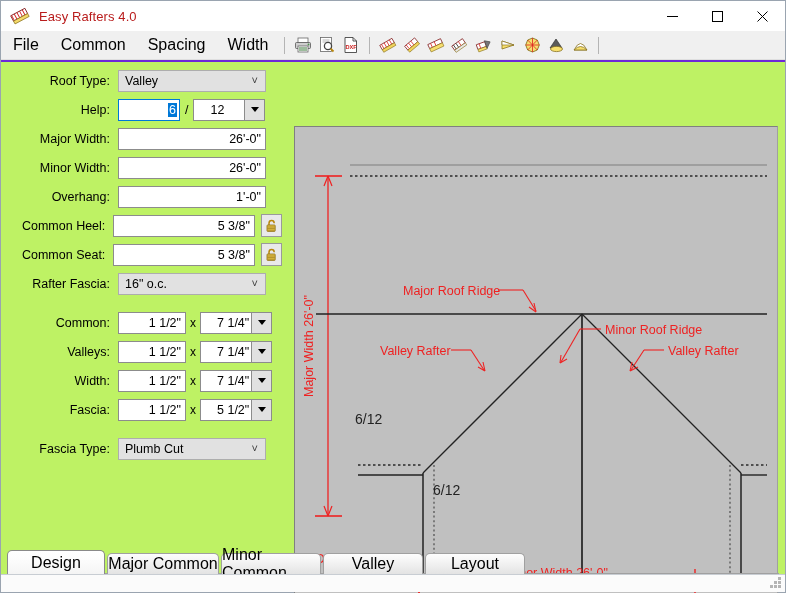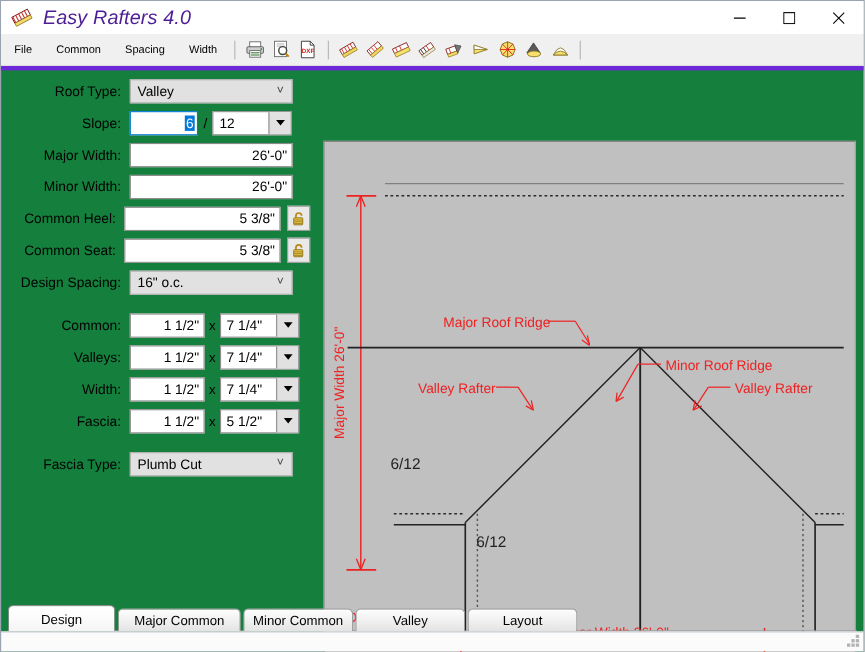--- a/index.html
+++ b/index.html
@@ -15,37 +15,37 @@
     border:1px solid #9aa4b0;
     box-sizing:border-box;
     display:flex;flex-direction:column;
   }
   
   .titlebar{
     height:30px;flex:0 0 30px;background:#ffffff;
     display:flex;align-items:center;position:relative;
   }
   .title-icon{width:22px;height:18px;margin-left:9px;margin-right:7px;position:relative;flex:0 0 auto;}
-  .title-text{font-size:18px;color:#4c1d95;letter-spacing:0.1px;font-style:italic;}
+  .title-text{font-size:13px;color:#b91c1c;letter-spacing:0.1px;}
   .win-buttons{position:absolute;right:0;top:0;height:30px;display:flex;}
   .win-btn{width:45px;height:30px;display:flex;align-items:center;justify-content:center;}
   .win-btn svg{display:block;}
   
   .menubar{
     height:28px;flex:0 0 28px;background:#f0f0f0;
     border-bottom:1px solid #dfdfdf;
     display:flex;align-items:center;
   }
-  .menu-item{font-size:10px;color:#000;padding:3px 10px;margin-left:2px;cursor:default;}
+  .menu-item{font-size:16px;color:#000;padding:3px 10px;margin-left:2px;cursor:default;}
   .tb-sep{width:1px;height:17px;background:#b4b4b4;margin:0 6px;}
   .tool-btn{width:22px;height:22px;display:flex;align-items:center;justify-content:center;margin:0 1px;position:relative;}
   
   .client{
-    flex:1 1 auto;position:relative;background:#15803d;
-    border-top:4px solid #6d28d9;
+    flex:1 1 auto;position:relative;background:#bef264;
+    border-top:2px solid #6d28d9;
   }
   
   .form{
     position:absolute;left:8px;top:4px;width:273px;
   }
   .row{display:flex;align-items:center;height:29px;}
   .lbl{
     width:101px;text-align:right;padding-right:8px;
     font-size:12.5px;color:#000;
   }
@@ -62,21 +62,21 @@
     border:1px solid #adadad;
     display:flex;align-items:center;justify-content:space-between;
     font-size:12.5px;color:#000;padding-left:6px;
   }
   .combo.flat{width:148px;background:#e1e1e1;}
   .chev{margin-right:7px;color:#3c3c3c;font-size:11px;line-height:1;}
   .combo-box{
     box-sizing:border-box;height:22px;background:#fff;border:1px solid #8c8c8c;
     display:flex;align-items:center;font-size:12.5px;color:#000;
   }
-  .combo-box .val{flex:1 1 auto;padding-left:5px;text-align:left;}
+  .combo-box .val{flex:1 1 auto;padding-left:16px;text-align:left;}
   .combo-box .arrowbtn{
     width:19px;height:20px;background:#e1e1e1;border-left:1px solid #8c8c8c;
     display:flex;align-items:center;justify-content:center;
   }
   .tri-down{width:0;height:0;border-left:4px solid transparent;border-right:4px solid transparent;border-top:5px solid #000;}
   .slash{font-size:12.5px;color:#000;padding:0 5px;}
   .xsep{font-size:12px;color:#000;padding:0 4px;}
   .lockbtn{
     width:20px;height:21px;margin-left:6px;background:#e9e9e9;
     border:1px solid #9a9a9a;display:flex;align-items:center;justify-content:center;
@@ -96,21 +96,21 @@
   .tabbar{
     position:absolute;left:0;bottom:18px;width:100%;height:24px;
   }
   .tabs{position:absolute;left:6px;bottom:0;display:flex;align-items:flex-end;}
   .tab{
     height:21px;box-sizing:border-box;
     background:linear-gradient(to bottom,#fdfdfd 0%,#f2f2f2 45%,#e3e3e3 100%);
     border:1px solid #a0a0a0;border-bottom:none;
     border-radius:5px 5px 0 0;
     display:flex;align-items:center;justify-content:center;
-    font-size:12px;color:#000;margin-right:2px;
+    font-size:16px;color:#000;margin-right:2px;
   }
   .tab.active{
     height:24px;
     background:linear-gradient(to bottom,#ffffff 0%,#fbfbfb 50%,#f4f4f4 100%);
     border-color:#8a8a8a;
     font-weight:normal;
   }
   .tabstrip-line{
     position:absolute;left:6px;right:6px;bottom:18px;height:1px;background:#a0a0a0;
   }
@@ -291,41 +291,45 @@
 
       <div class="row">
         <div class="lbl">Roof Type:</div>
         <div class="combo flat">
           <span>Valley</span>
           <span class="chev">˅</span>
         </div>
       </div>
 
       <div class="row">
-        <div class="lbl">Slope:</div>
+        <div class="lbl">Help:</div>
         <div class="tfield slope"><span class="sel-text">6</span></div>
         <div class="slash">/</div>
         <div class="combo-box" style="width:72px;">
           <span class="val">12</span>
           <span class="arrowbtn">
               <i class="tri-down"></i>
             </span>
         </div>
       </div>
 
       <div class="row">
         <div class="lbl">Major Width:</div>
         <div class="tfield wide">26'-0"</div>
       </div>
 
       <div class="row">
         <div class="lbl">Minor Width:</div>
         <div class="tfield wide">26'-0"</div>
       </div>
 
+      <div class="row">
+        <div class="lbl">Overhang:</div>
+        <div class="tfield wide">1'-0"</div>
+      </div>
 
       <div class="row">
         <div class="lbl">Common Heel:</div>
         <div class="tfield wide">5 3/8"</div>
         <div class="lockbtn">
           <svg width="13" height="14" viewBox="0 0 13 14">
             <path d="M4 6 V4.2 A2.6 2.6 0 0 1 9.2 4.2" fill="none" stroke="#b8860b" stroke-width="1.5"></path>
             <rect x="2" y="6" width="8.2" height="6.4" rx="0.7" fill="#e8c44a" stroke="#8a6d12" stroke-width="0.8"></rect>
             <line x1="2.4" y1="8" x2="9.8" y2="8" stroke="#9a7a18" stroke-width="0.7"></line>
             <line x1="2.4" y1="9.6" x2="9.8" y2="9.6" stroke="#9a7a18" stroke-width="0.7"></line>
@@ -342,21 +346,21 @@
             <path d="M4 6 V4.2 A2.6 2.6 0 0 1 9.2 4.2" fill="none" stroke="#b8860b" stroke-width="1.5"></path>
             <rect x="2" y="6" width="8.2" height="6.4" rx="0.7" fill="#e8c44a" stroke="#8a6d12" stroke-width="0.8"></rect>
             <line x1="2.4" y1="8" x2="9.8" y2="8" stroke="#9a7a18" stroke-width="0.7"></line>
             <line x1="2.4" y1="9.6" x2="9.8" y2="9.6" stroke="#9a7a18" stroke-width="0.7"></line>
             <line x1="2.4" y1="11.2" x2="9.8" y2="11.2" stroke="#9a7a18" stroke-width="0.7"></line>
           </svg>
         </div>
       </div>
 
       <div class="row">
-        <div class="lbl">Design Spacing:</div>
+        <div class="lbl">Rafter Fascia:</div>
         <div class="combo flat">
           <span>16" o.c.</span>
           <span class="chev">˅</span>
         </div>
       </div>
 
       <div class="gap"></div>
 
       <div class="row">
         <div class="lbl">Common:</div>

